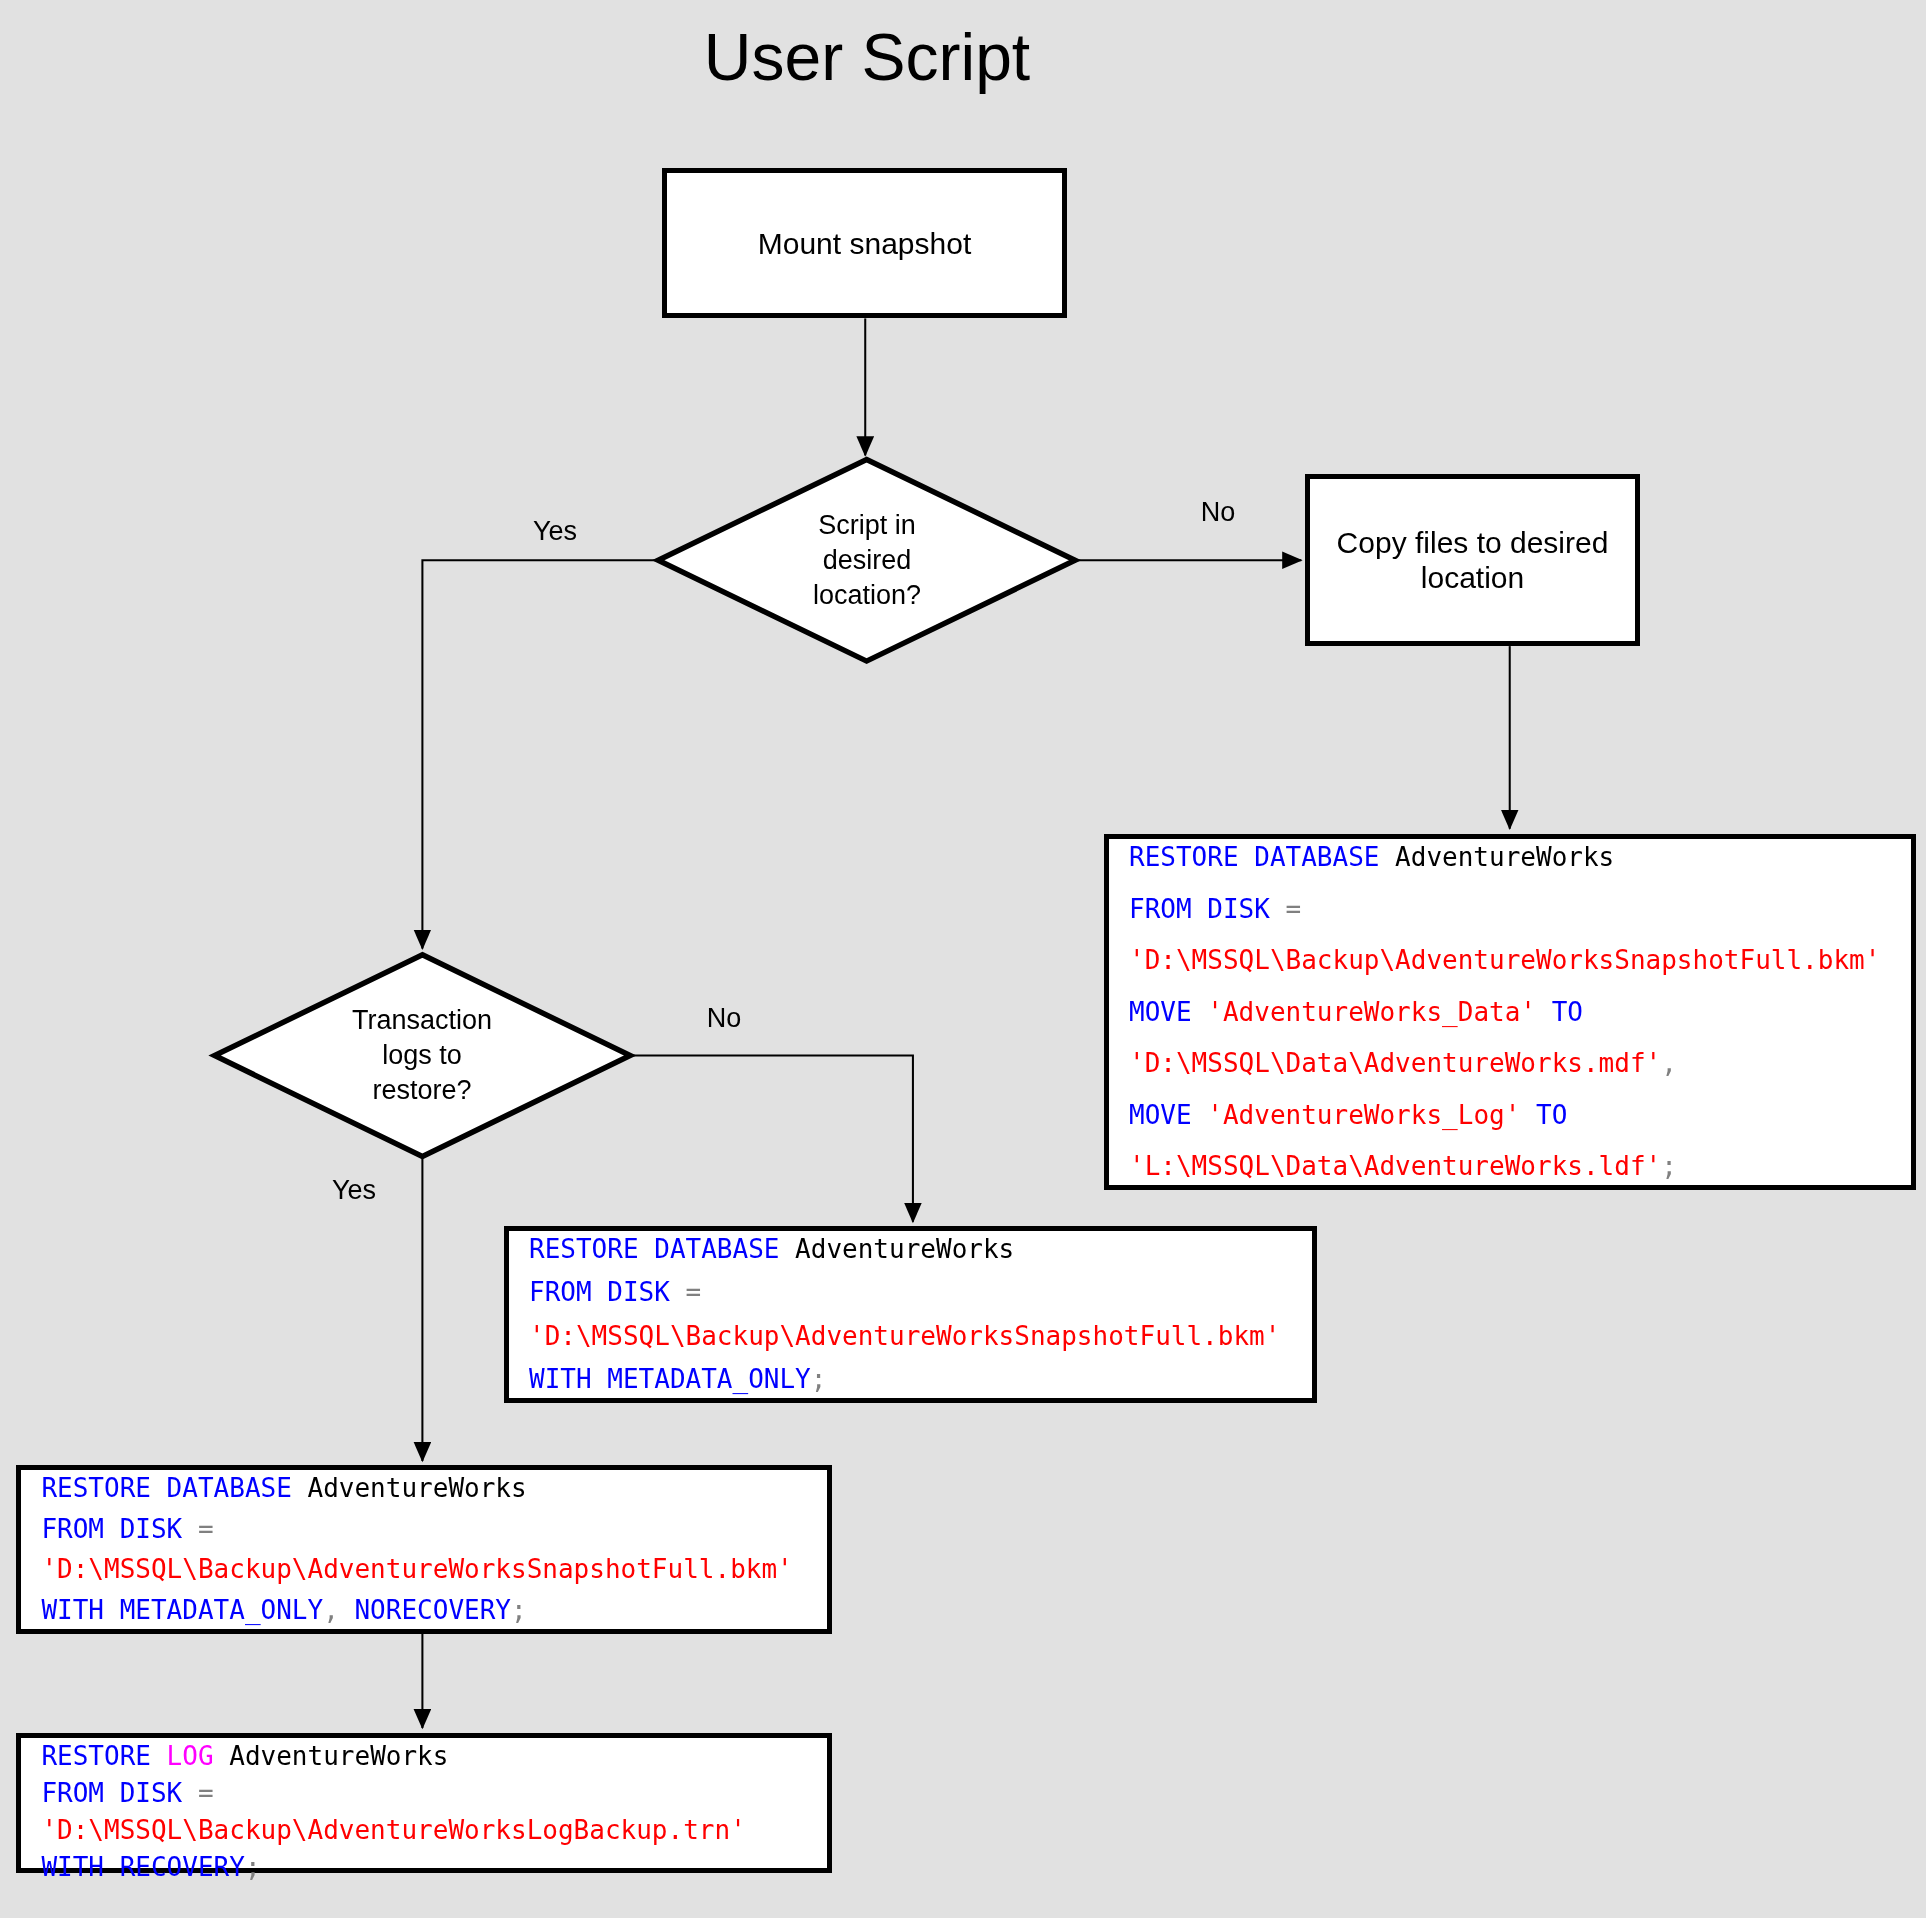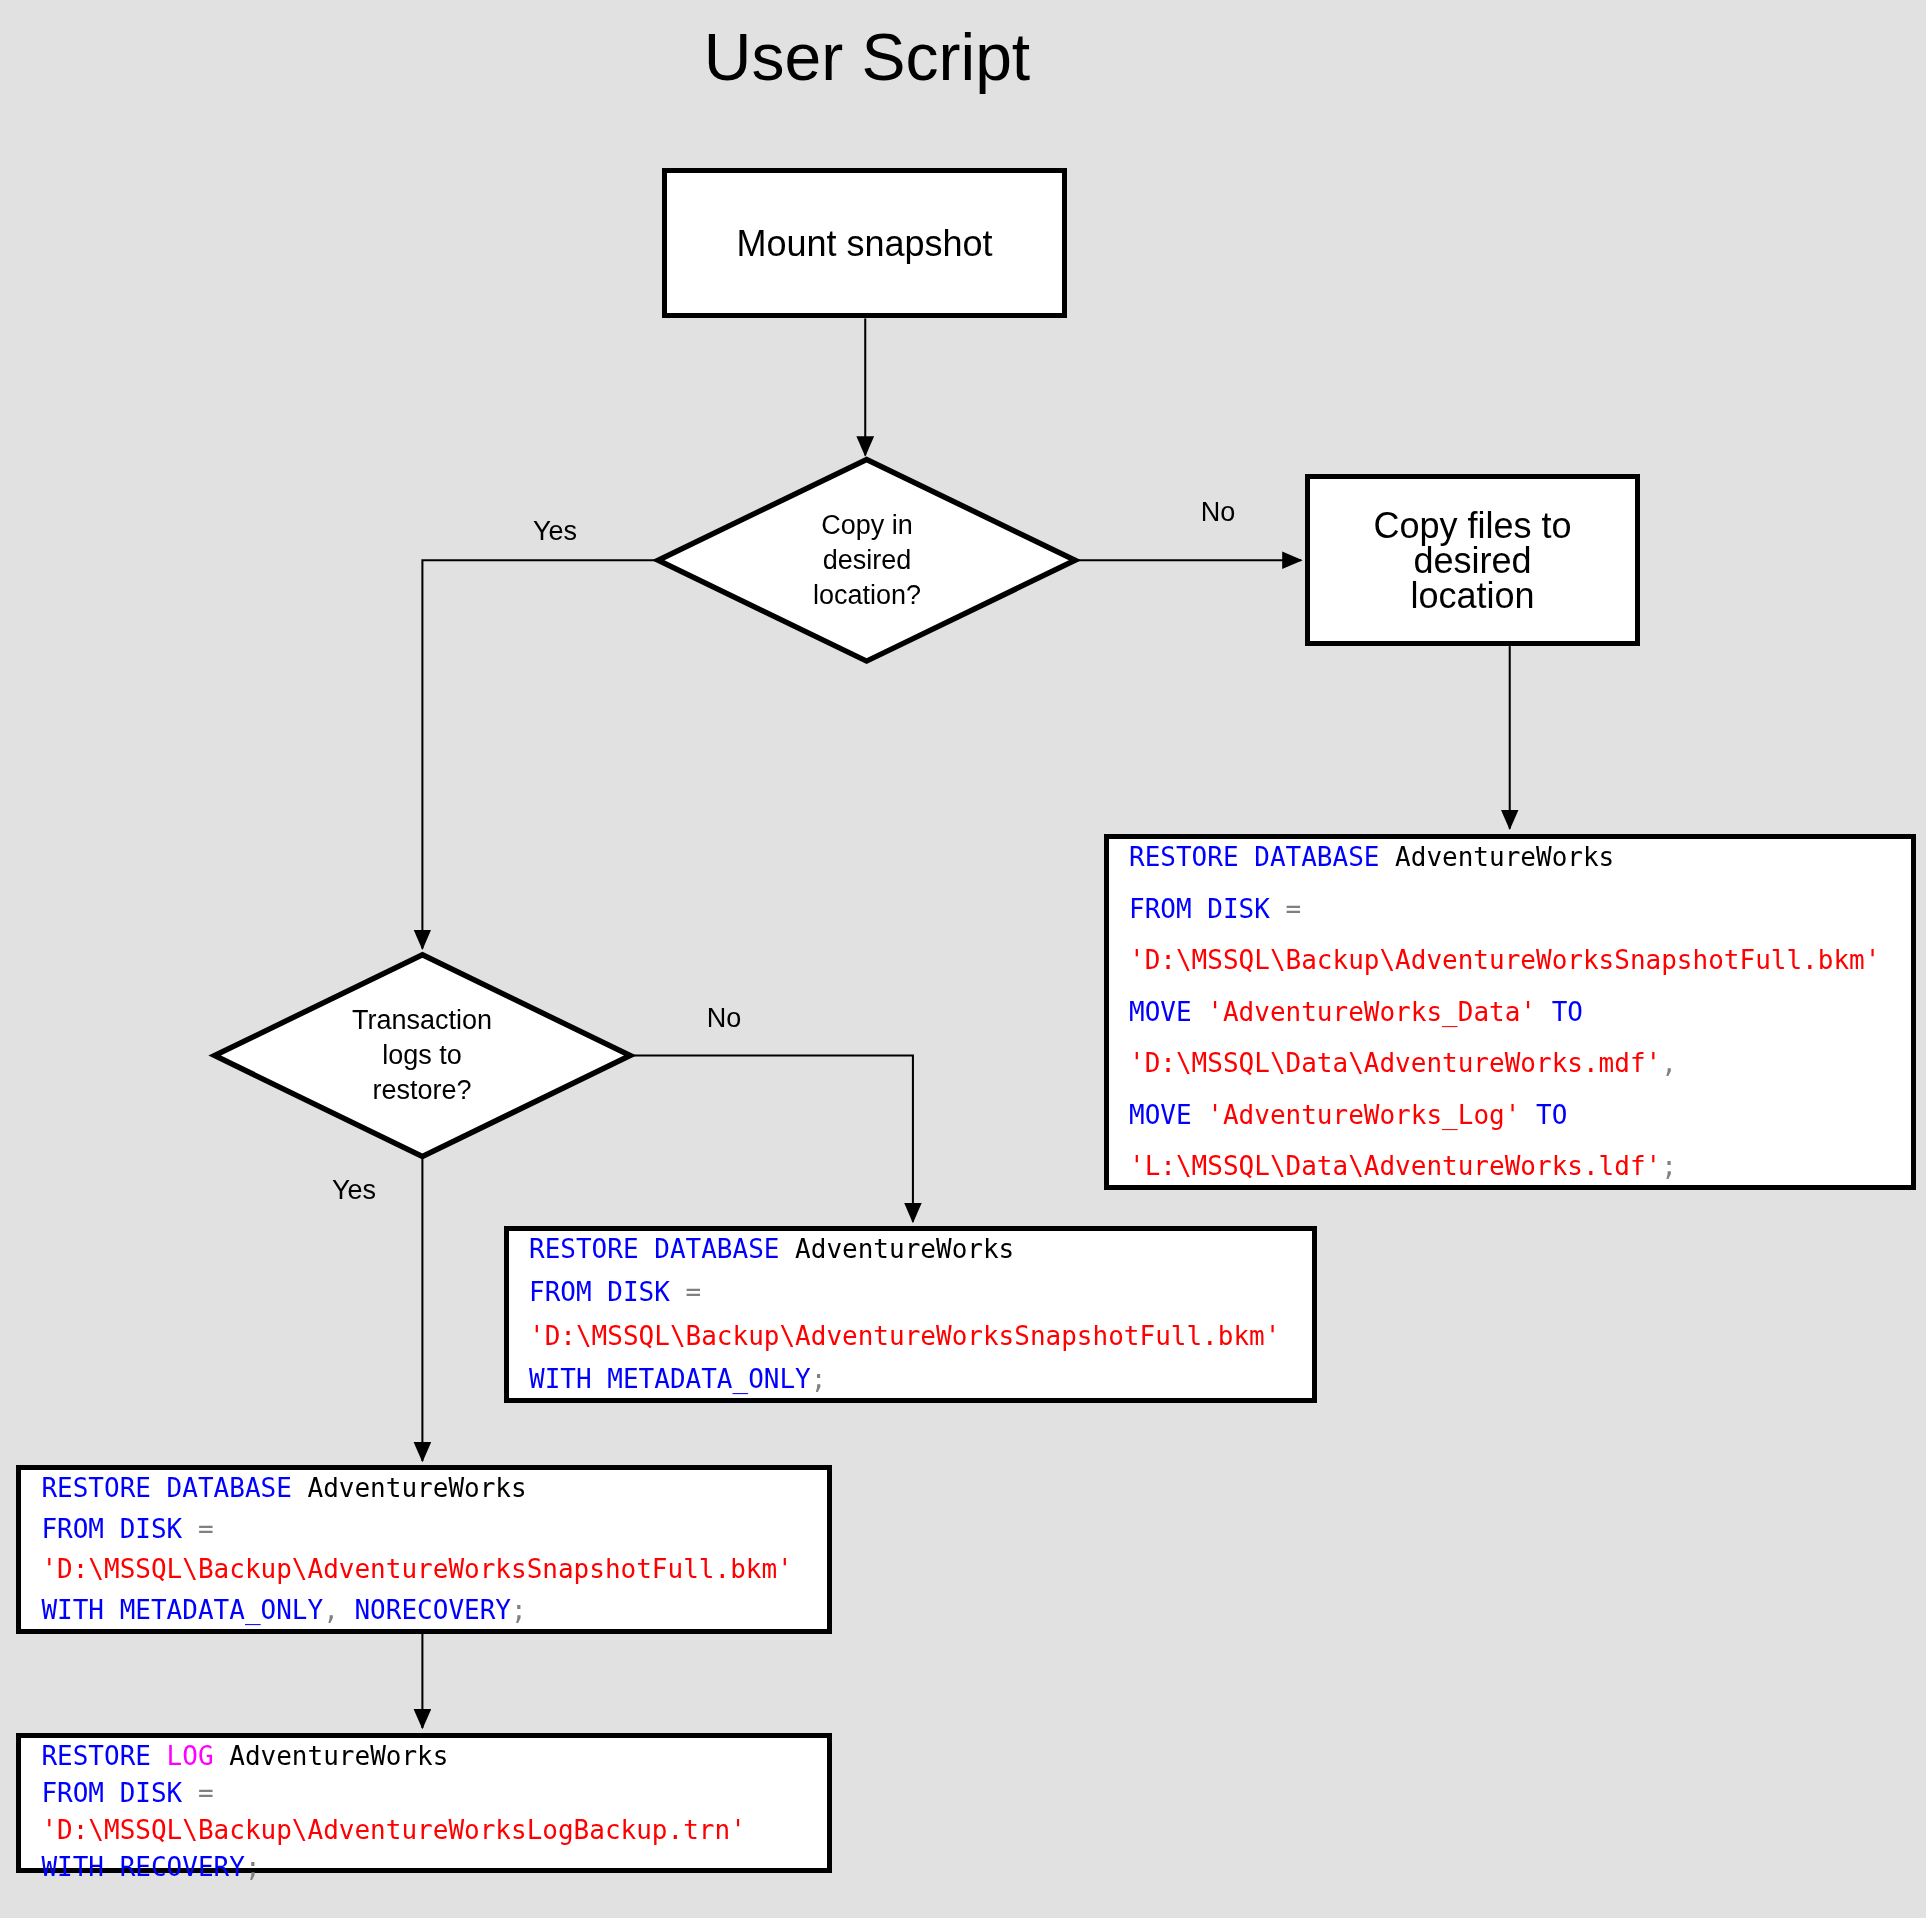--- a/index.html
+++ b/index.html
@@ -25,21 +25,21 @@
   #connector-layer{position:absolute;left:0;top:0;width:1926px;height:1919px;}
   .edge{stroke:#000;stroke-width:3;fill:none;}
   .decision-shape{fill:var(--node-fill);stroke:var(--node-border);stroke-width:8;}
   .node-box{
     position:absolute;
     background:var(--node-fill);
     border:5.5px solid var(--node-border);
     display:flex;flex-direction:column;
     align-items:center;justify-content:center;
     text-align:center;
-    font-size:36px;line-height:35px;
+    font-size:30px;line-height:35px;
   }
   .page-title{
     position:absolute;
     transform:translateX(-50%);
     font-size:66px;
     white-space:nowrap;
   }
   .decision-label{
     position:absolute;
     transform:translate(-50%,-50%);
@@ -93,21 +93,21 @@
     <polygon class="decision-shape" points="620,1401 925,1549 620,1697 315,1549"></polygon>
   </svg>
 
   <div class="page-title" style="left:867px;top:19px;">User Script</div>
 
   <div class="node-box" style="left:662px;top:168px;width:405px;height:150px;">
     <span>Mount snapshot</span>
   </div>
 
   <div class="decision-label" style="left:867px;top:560px;">
-      <div>Copy in</div>
+      <div>Script in</div>
       <div>desired</div>
       <div>location?</div>
     </div>
 
   <div class="edge-label" style="left:555px;top:531px;">Yes</div>
 
   <div class="edge-label" style="left:1218px;top:512px;">No</div>
 
   <div class="node-box" style="left:1305px;top:474px;width:335px;height:172px;">
       <div>Copy files to desired</div>

